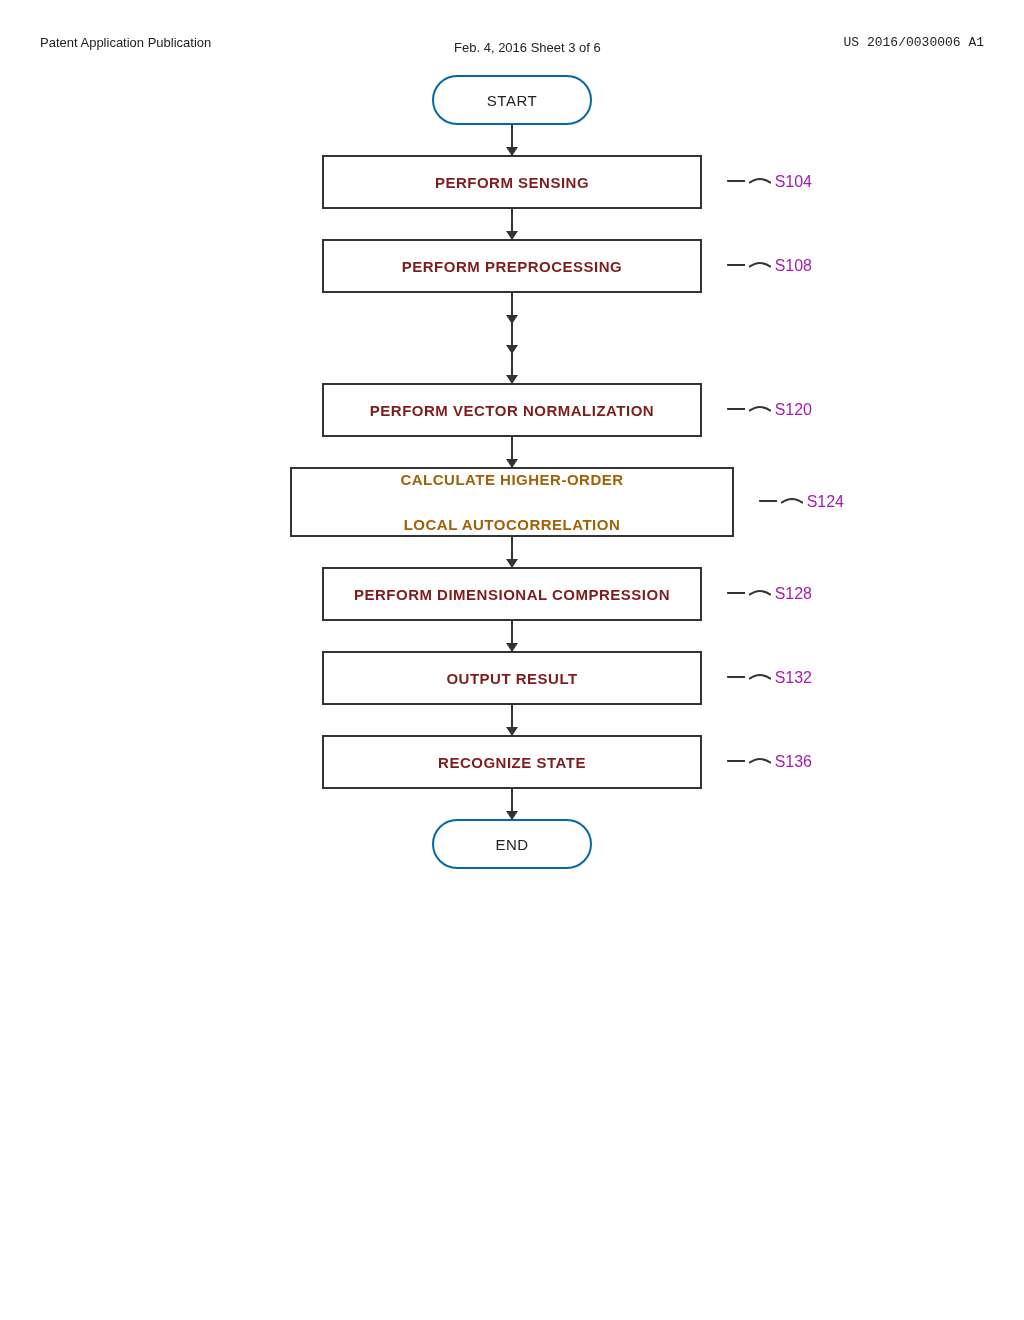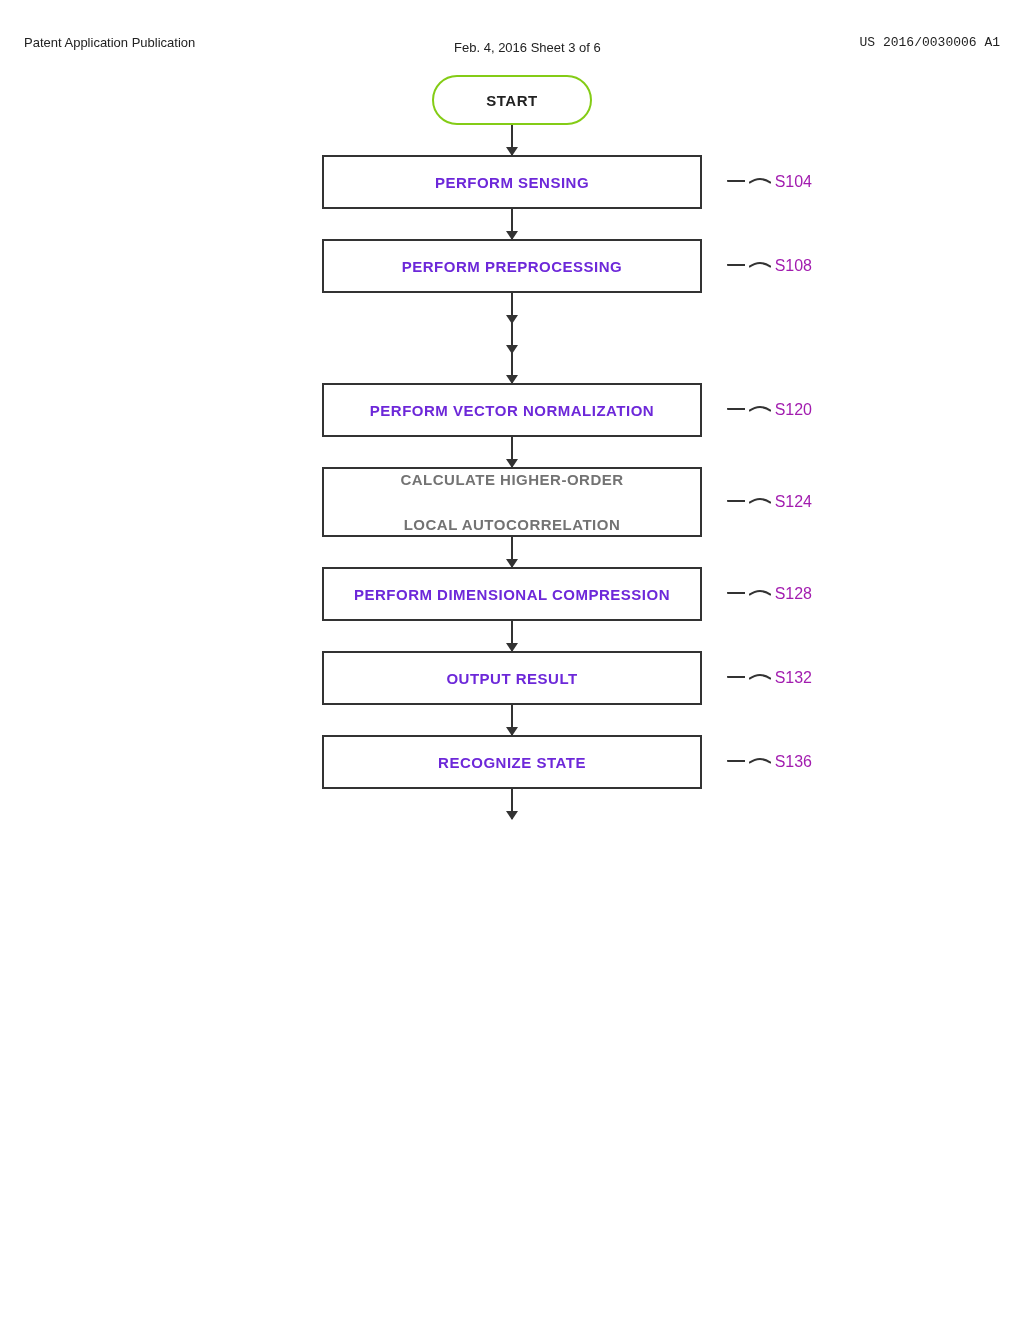--- a/index.html
+++ b/index.html
@@ -9,21 +9,21 @@
       background: #ffffff;
       font-family: Arial, sans-serif;
       position: relative;
       overflow: hidden;
     }
 
     .page {
       width: 1024px;
       height: 1320px;
       position: relative;
-      padding: 30px 24px;
+      padding: 30px 40px;
     }
 
     
     .header {
       display: flex;
       justify-content: space-between;
       align-items: center;
       margin-bottom: 20px;
       font-size: 14px;
       color: #222;
@@ -59,65 +59,65 @@
       flex-direction: column;
       align-items: center;
       position: relative;
       margin-top: 10px;
     }
 
     
     .terminal {
       width: 160px;
       height: 50px;
-      border: 2px solid #84cc16;
+      border: 2px solid #0369a1;
       border-radius: 25px;
+      display: flex;
+      align-items: center;
+      justify-content: center;
+      font-size: 15px;
+      font-weight: normal;
+      letter-spacing: 0.5px;
+      background: #fff;
+      color: #222;
+      position: relative;
+      z-index: 2;
+    }
+
+    
+    .process {
+      width: 380px;
+      height: 54px;
+      border: 2px solid #333;
       display: flex;
       align-items: center;
       justify-content: center;
       font-size: 15px;
       font-weight: bold;
       letter-spacing: 0.5px;
       background: #fff;
-      color: #222;
+      color: #7f1d1d;
       position: relative;
       z-index: 2;
-    }
-
-    
-    .process {
-      width: 380px;
-      height: 54px;
+      text-align: center;
+    }
+
+    
+    .process-tall {
+      width: 444px;
+      height: 70px;
       border: 2px solid #333;
       display: flex;
       align-items: center;
       justify-content: center;
       font-size: 15px;
       font-weight: bold;
       letter-spacing: 0.5px;
       background: #fff;
-      color: #6d28d9;
-      position: relative;
-      z-index: 2;
-      text-align: center;
-    }
-
-    
-    .process-tall {
-      width: 380px;
-      height: 70px;
-      border: 2px solid #333;
-      display: flex;
-      align-items: center;
-      justify-content: center;
-      font-size: 15px;
-      font-weight: bold;
-      letter-spacing: 0.5px;
-      background: #fff;
-      color: #737373;
+      color: #a16207;
       position: relative;
       z-index: 2;
       text-align: center;
       flex-direction: column;
       line-height: 1.4;
       gap: 24px;
     }
 
     
     .arrow {
@@ -300,15 +300,18 @@
       <div class="step-label">
         <span class="bracket"><svg width="22" height="16" viewBox="0 0 22 16" style="display: inline-block; vertical-align: middle; margin-right: 2px;">
               <path d="M0,8 Q11,0 22,8" fill="none" stroke="#333" stroke-width="2"></path>
             </svg></span>
         <span class="step-label-text">S136</span>
       </div>
     </div>
 
     <div class="arrow"></div>
 
+    <div class="terminal">
+      <span>END</span>
+    </div>
 
   </div>
 </div>
 
 </body></html>

